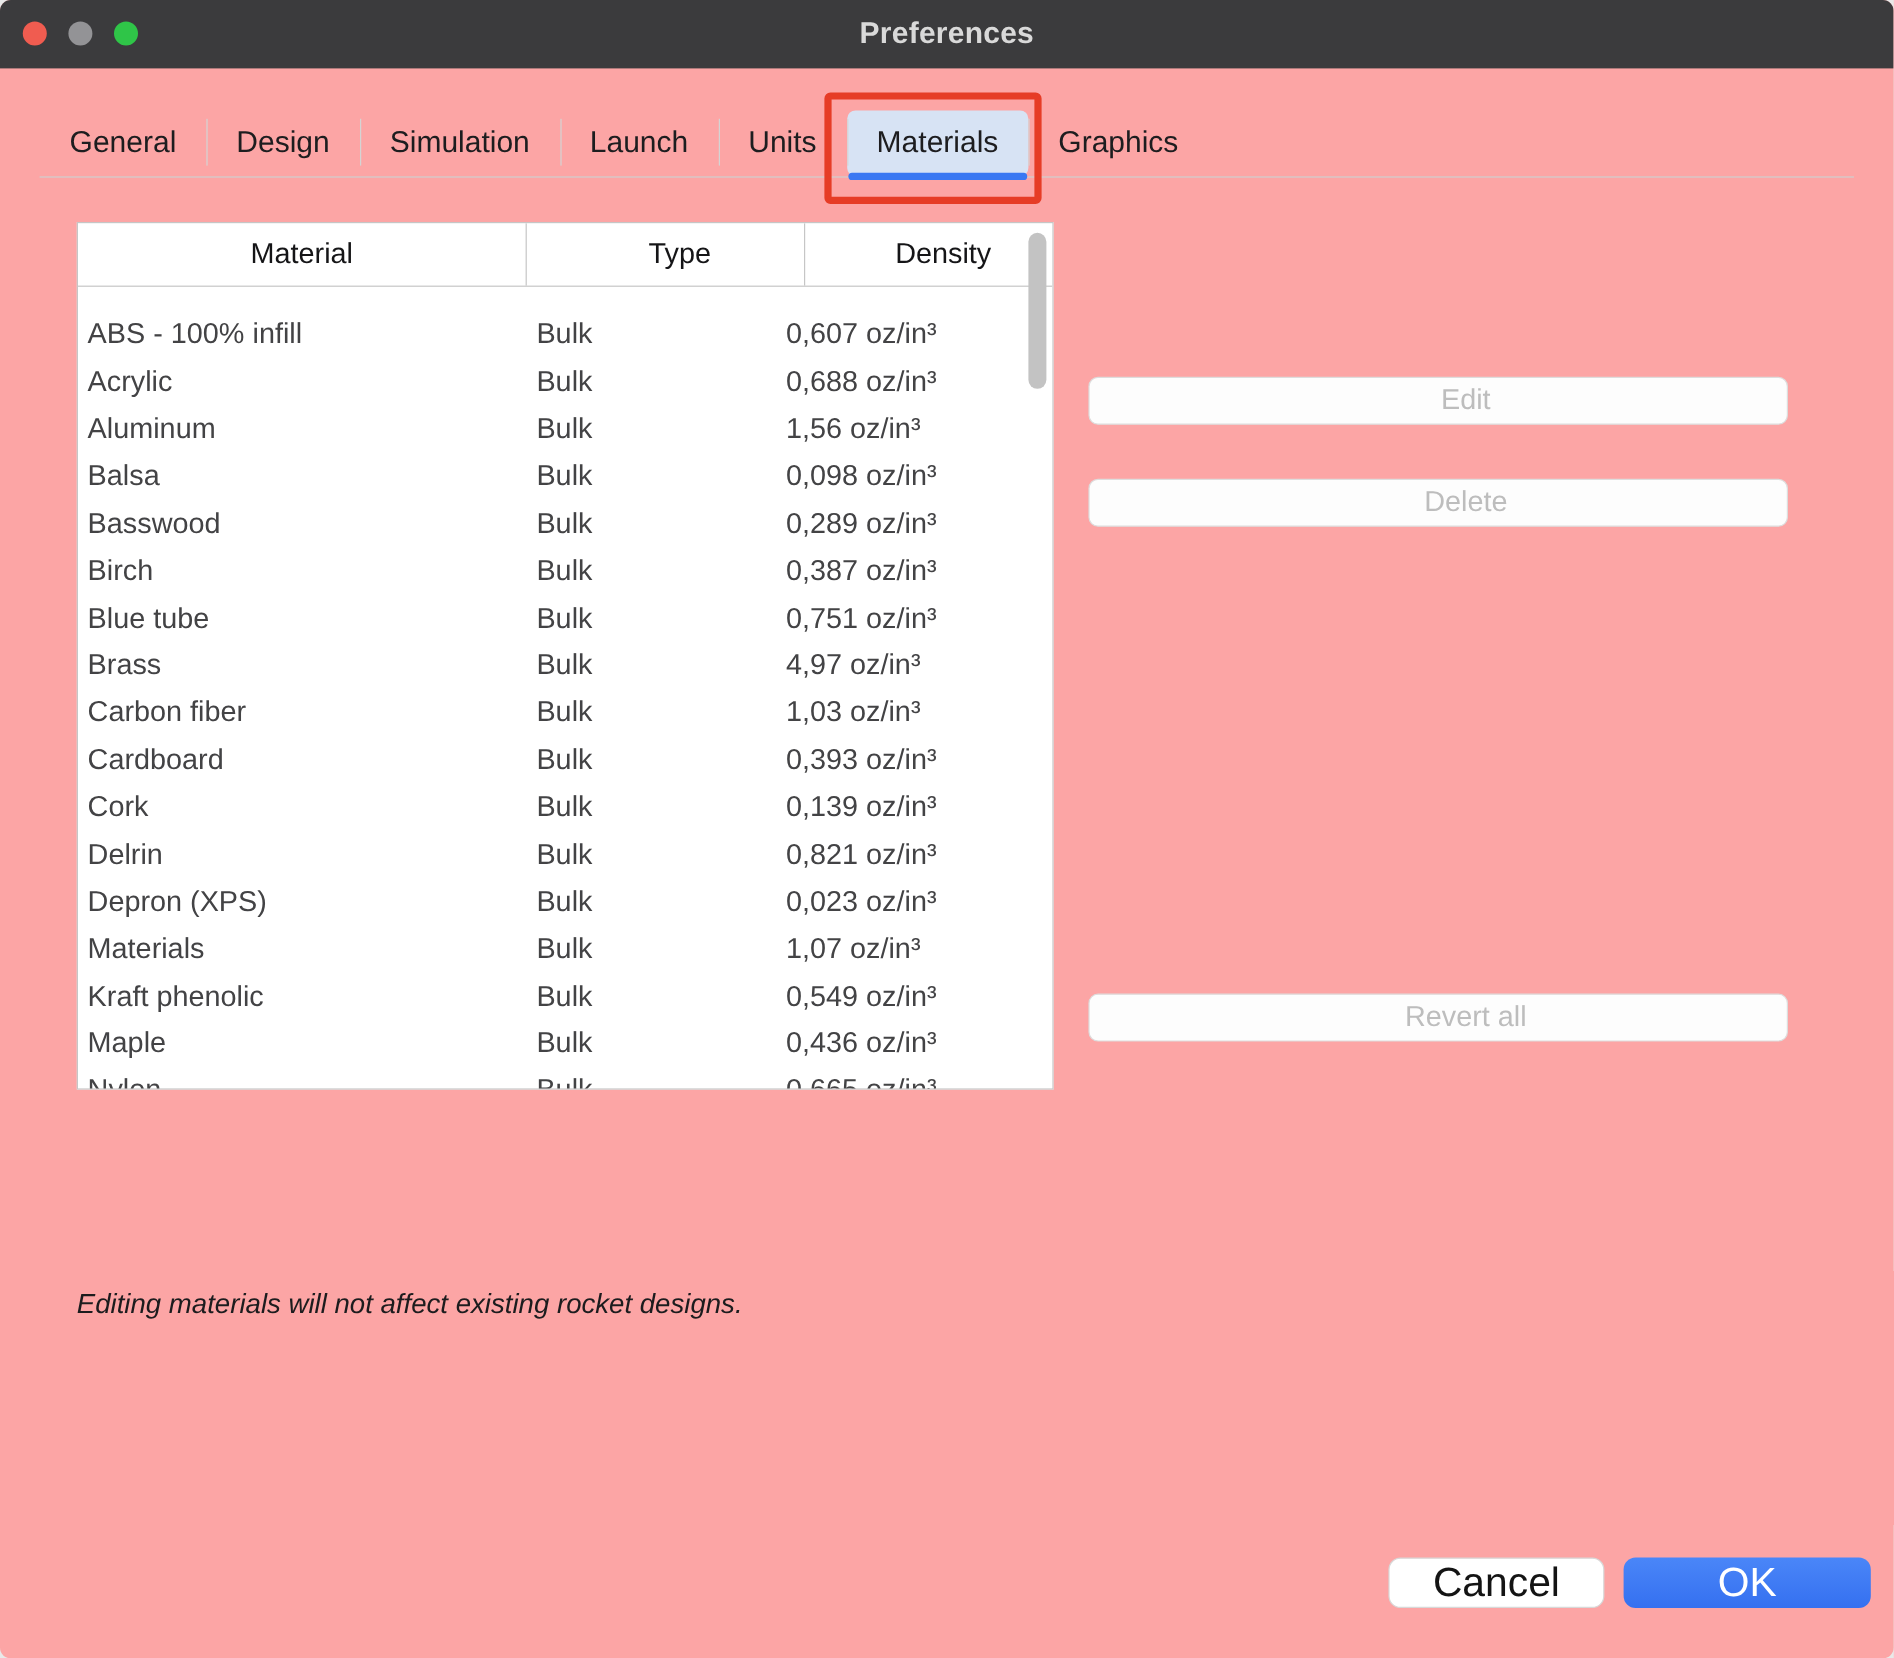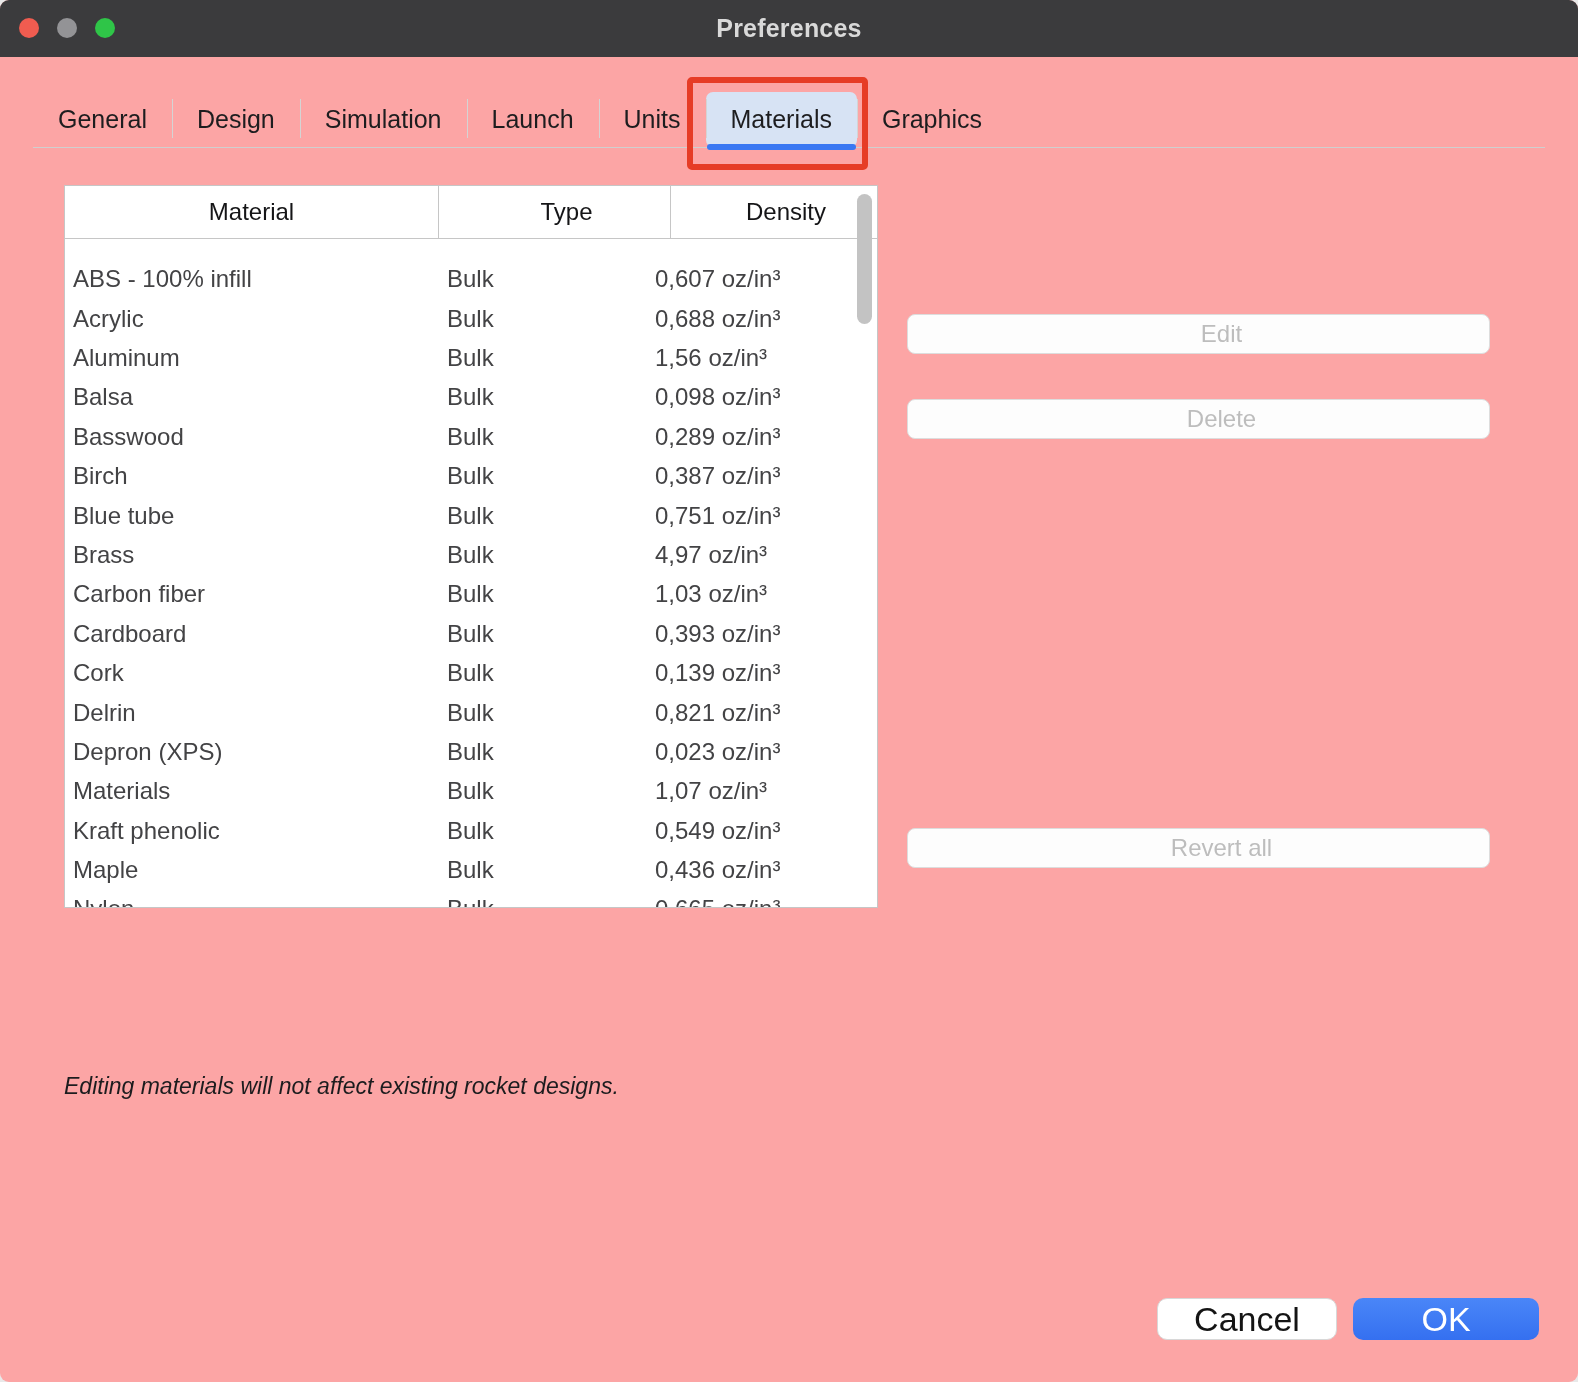--- a/index.html
+++ b/index.html
@@ -202,21 +202,21 @@
   }
   #btn-cancel {
     left: 1157px;
     width: 180px;
     background: #ffffff;
     border: 1px solid #d8d8d8;
     color: #141414;
   }
   #btn-ok {
     left: 1353px;
-    width: 186px;
+    width: 206px;
     background: linear-gradient(#4a86f8, #3570f0);
     border: none;
     color: #ffffff;
   }
 </style>
 </head>
 <body>
 
 <div class="window">
 

